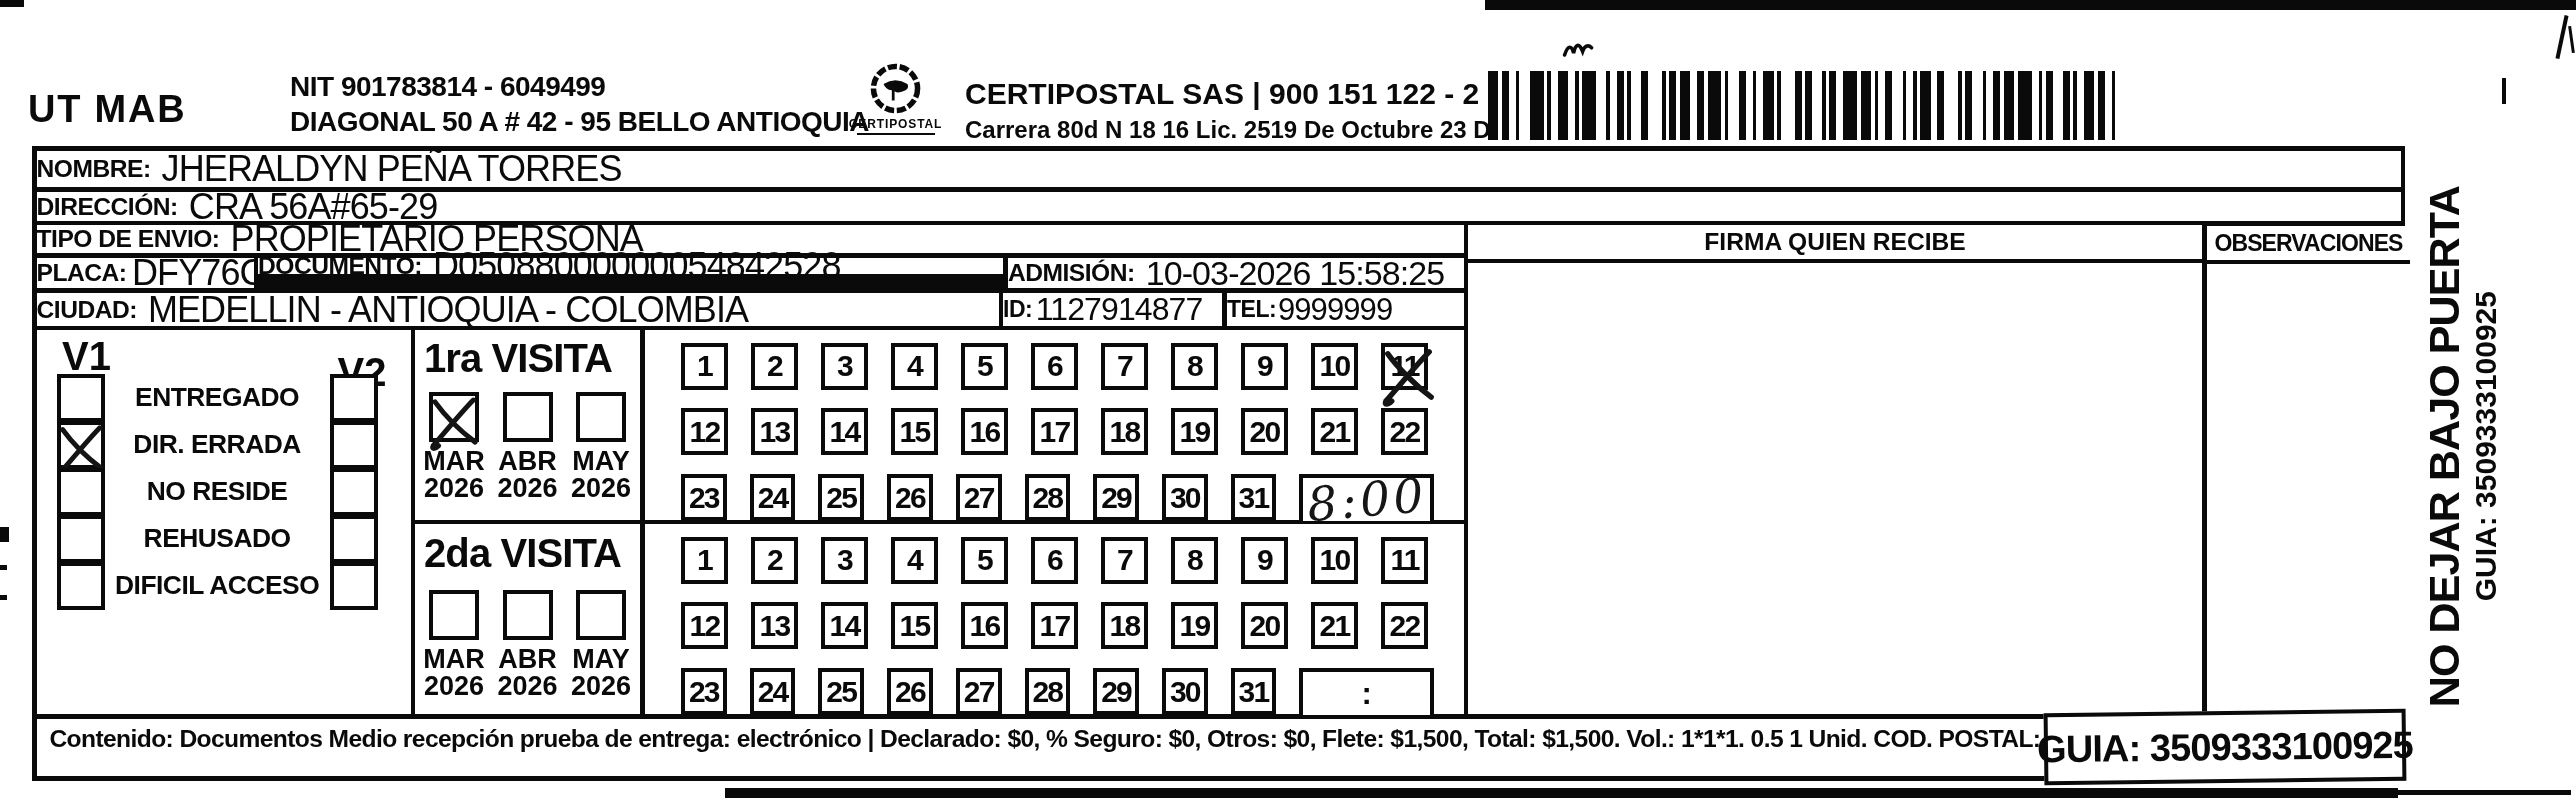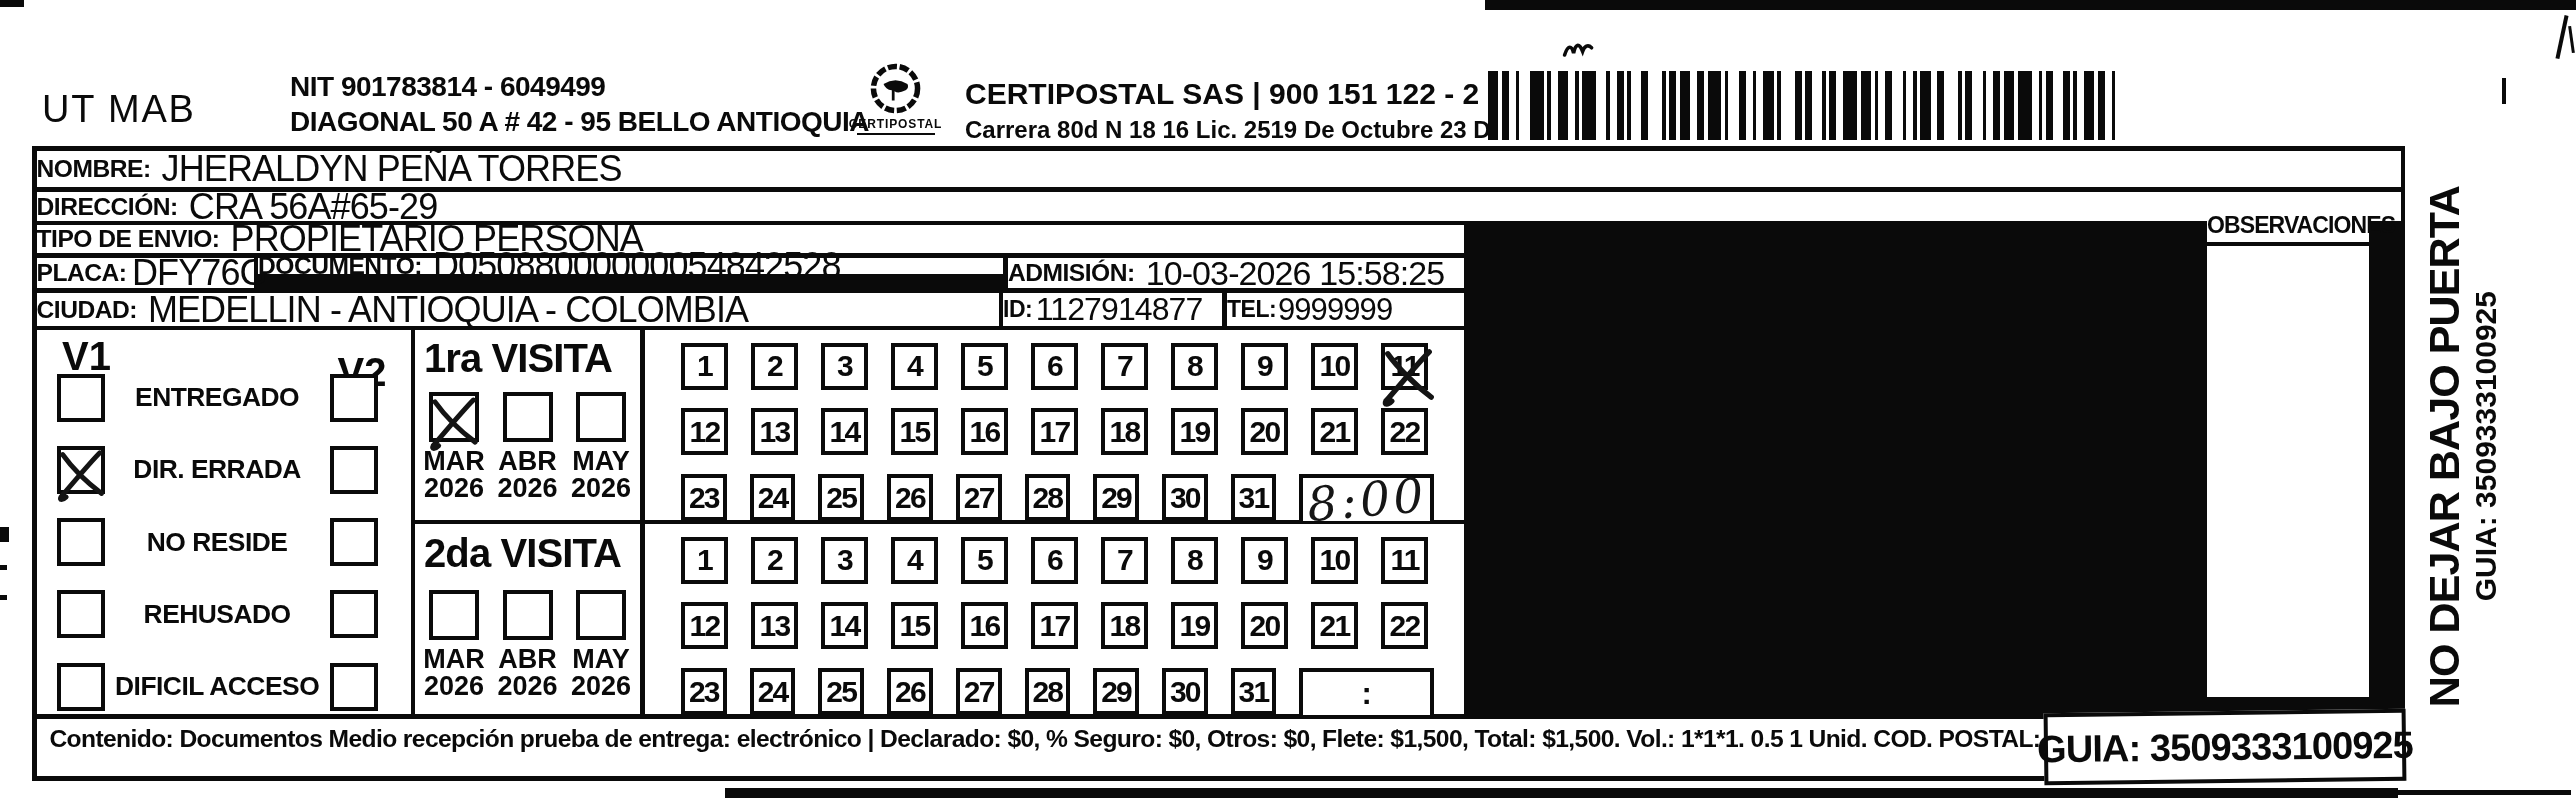--- a/index.html
+++ b/index.html
@@ -65,21 +65,21 @@
   <div class="artifact" style="left:2502px;top:78px;width:3.6px;height:25.5px;"></div>
   <div class="artifact" style="left:0;top:527px;width:9px;height:14.6px;"></div>
   <div class="artifact" style="left:0;top:565px;width:7.3px;height:4.6px;"></div>
   <div class="artifact" style="left:0;top:595px;width:7.3px;height:4.6px;"></div>
   <div class="artifact" style="left:725px;top:788px;width:1673px;height:10px;"></div>
   <div class="artifact" style="left:2398px;top:790px;width:173px;height:4.6px;"></div>
   <svg class="abs" style="left:1561px;top:35px;" width="36" height="25.5" viewBox="0 0 40 28">
     <path d="M4 22 C8 10,12 12,14 20 C16 10,20 8,24 18 C26 12,30 10,34 14" stroke="#0a0a0a" stroke-width="4" fill="none" stroke-linecap="round"></path>
   </svg>
 
-  <div class="abs sender" style="left:42px;top:88px;">UT MAB</div>
+  <div class="abs sender" style="left:28px;top:88px;font-weight:bold;">UT MAB</div>
   <div class="abs" style="left:290px;top:71px;">
     <div class="nitline">NIT 901783814 - 6049499</div>
     <div class="nitline" style="margin-top:2.7px;">DIAGONAL 50 A # 42 - 95  BELLO  ANTIOQUIA</div>
   </div>
   <div class="abs" style="left:841px;top:60px;width:109px;display:flex;flex-direction:column;align-items:center;">
     <svg width="57" height="57" viewBox="0 0 62 62">
       <circle cx="31" cy="31" r="24" fill="none" stroke="#0a0a0a" stroke-width="6" stroke-dasharray="10 3"></circle>
       <path d="M18 26 Q31 18 44 26 Q46 30 42 33 Q34 37 30 34 L30 44 L27 44 L27 33 Q20 32 18 26 Z" fill="#0a0a0a"></path>
     </svg>
     <div class="logo-caption">CERTIPOSTAL</div>
@@ -225,21 +225,21 @@
       <span class="val" style="font-size:32px;margin-left:3.6px;">1127914877</span>
     </div>
     <div class="cell" style="left:1195px;top:147px;width:237px;height:33px;">
       <span class="lbl pad" style="font-size:23px;">TEL:</span>
       <span class="val" style="font-size:31px;margin-left:1.8px;">9999999</span>
     </div>
 
     <div class="cell" style="left:4.6px;top:184px;width:374px;height:384px;display:block;">
       <div style="position:absolute;left:25.5px;top:3.6px;" class="vhead">V1</div>
       <div style="position:absolute;left:301px;top:20px;" class="vhead">V2</div>
-      <div id="status-rows" style="position:absolute;left:0;top:44px;width:100%;height:336px;display:flex;flex-direction:column;justify-content:space-between;">
+      <div id="status-rows" style="position:absolute;left:0;top:44px;width:100%;height:336px;display:flex;flex-direction:column;justify-content:flex-start;">
           <div style="display: flex; align-items: center; position: relative; height: 47px;">
             <div class="cbx" style="margin-left: 20px;"></div>
             <div class="srow-label" style="flex: 1 1 0%; text-align: center;">ENTREGADO</div>
             <div class="cbx" style="margin-right: 33px;"></div>
           </div>
           <div style="display: flex; align-items: center; position: relative; height: 47px;">
             <div class="cbx" style="margin-left: 20px;">
               <svg class="xmark" style="left:-9px;top:-7.3px;" width="62" height="64" viewBox="0 0 70 72">
                 <path d="M12 14 C22 28, 40 46, 56 58 M54 12 C42 24, 24 46, 10 62 C8 66,12 66,16 62" stroke="#141414" stroke-width="5.5" fill="none" stroke-linecap="round"></path>
               </svg>
@@ -515,21 +515,26 @@
           </div>
           <div class="daybox">
             <span class="daynum">31</span>
           </div>
           <div class="timebox">
             <span class="colon">:</span>
           </div>
         </div>
       </div>
 
-    <div class="cell" style="left:2175px;top:62px;width:162px;height:489px;display:block;">
+    <div class="cell" style="left:1436px;top:79px;width:734px;height:489px;display:block;">
+      <div class="headstrip">
+          <span class="colhead">FIRMA QUIEN RECIBE</span>
+        </div>
+    </div>
+    <div class="cell" style="left:2175px;top:80px;width:162px;height:489px;display:block;padding-left:41px;">
       <div class="headstrip">
           <span class="colhead" style="font-size:23px;letter-spacing:-0.9px;">OBSERVACIONES</span>
         </div>
     </div>
 
     <div class="cell" style="left:4.6px;top:573px;width:2364px;height:57px;display:block;">
       <div class="fline1" style="position:absolute;left:12.8px;top:5.5px;">Contenido: Documentos Medio recepción prueba de entrega: electrónico | Declarado: $0, % Seguro: $0, Otros: $0, Flete: $1,500, Total: $1,500. Vol.: 1*1*1. 0.5  1 Unid. COD. POSTAL: 050010</div>
     </div>
   </div>
 

